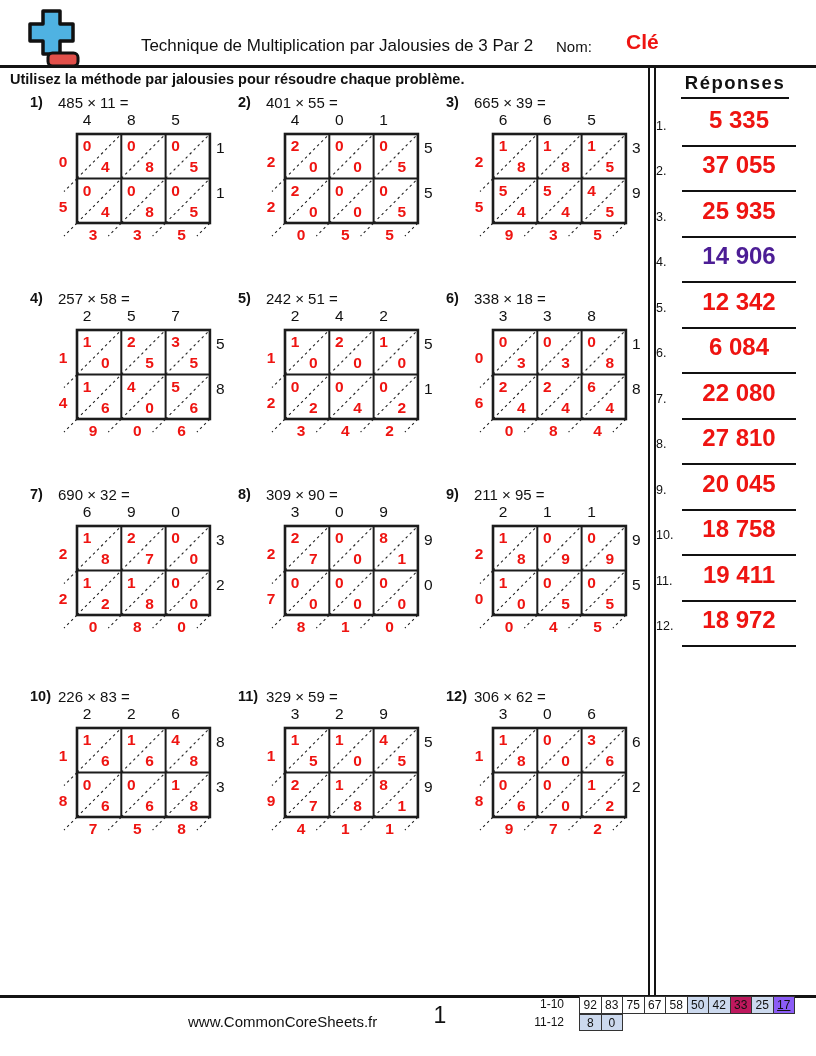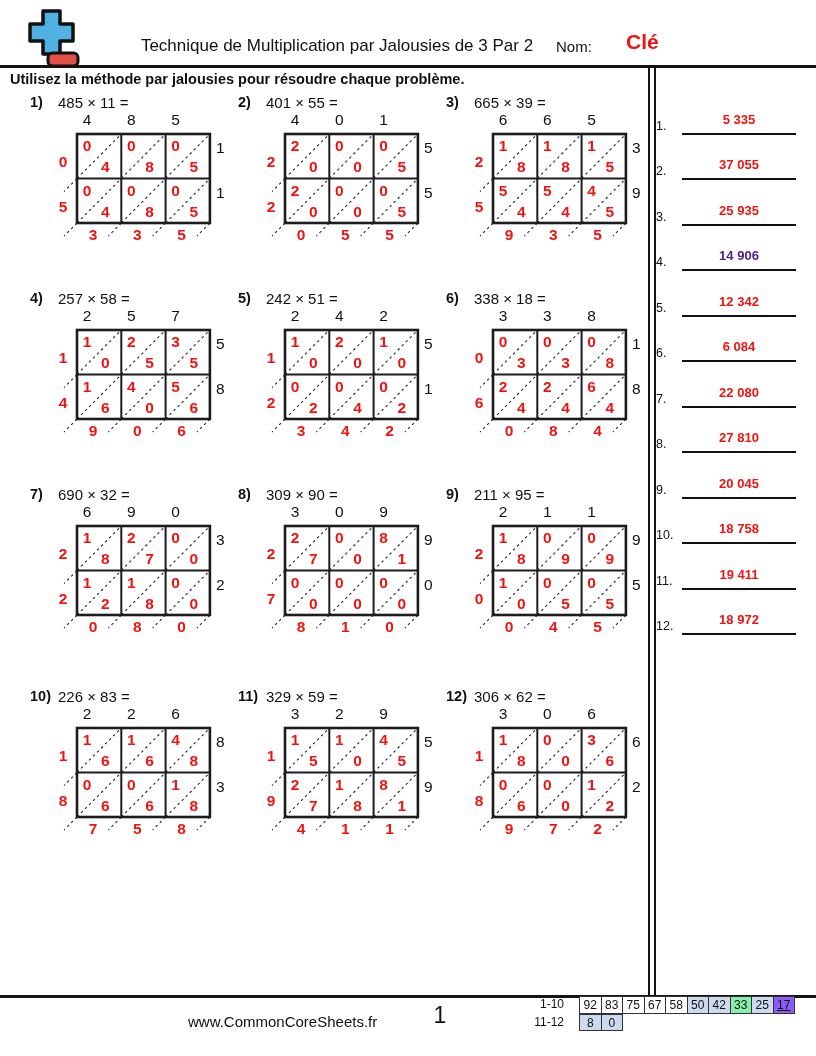--- a/index.html
+++ b/index.html
@@ -19,22 +19,22 @@
   .sep-a { position:absolute; left:648px; top:68px; width:2px; height:928px; background:#141414; }
   .sep-b { position:absolute; left:654px; top:68px; width:2px; height:928px; background:#141414; }
 
   
   .ans-title { position:absolute; left:660px; top:72px; width:150px; text-align:center; }
   .ans-title span { display:inline-block; font-size:18.5px; font-weight:bold; letter-spacing:1.5px;
                     border-bottom:2.5px solid #111; padding:0 4px 3px; }
   .ans-item { position:absolute; left:656px; width:156px; }
   .ans-num { position:absolute; left:0; top:10px; font-size:12.5px; }
   .ans-val { position:absolute; left:26px; top:0; width:114px; text-align:center;
-             font-size:13px; font-weight:bold; line-height:22px;
-             border-bottom:2px solid #111; padding-bottom:2px; }
+             font-size:24px; font-weight:bold; line-height:22px;
+             border-bottom:2px solid #111; padding-bottom:14px; }
 
   
   .problem { position:absolute; width:206px; height:188px; }
   .p-num  { position:absolute; left:0; top:0; font-size:14.5px; font-weight:bold; white-space:nowrap; }
   .p-expr { position:absolute; left:28px; top:0; font-size:15px; white-space:nowrap; }
   .lattice { position:absolute; left:0; top:16px; }
   .lattice text { font-family:"Liberation Sans", sans-serif; }
   .dash { stroke:#222; stroke-width:1.1; stroke-dasharray:2.5 3.2; fill:none; }
   .tblk { font-size:15.5px; fill:#111; }
   .tred { font-size:15.5px; font-weight:bold; }
@@ -65,20 +65,21 @@
   </svg>
   <div class="title">Technique de Multiplication par Jalousies de 3 Par 2</div>
   <div class="nom">Nom:</div>
   <div class="cle" id="cle" style="color: rgb(238, 20, 17);">Clé</div>
   <div class="header-rule"></div>
   <div class="instruction">Utilisez la méthode par jalousies pour résoudre chaque problème.</div>
 
   <div class="sep-a"></div>
   <div class="sep-b"></div>
 
+  <div class="ans-title"><span>Réponses</span></div>
   <div id="answers-list">
       <div class="ans-item" style="top: 109px;">
         <span class="ans-num">1.</span>
         <span class="ans-val" style="color: rgb(238, 20, 17);">5 335</span>
       </div>
       <div class="ans-item" style="top: 154.45px;">
         <span class="ans-num">2.</span>
         <span class="ans-val" style="color: rgb(238, 20, 17);">37 055</span>
       </div>
       <div class="ans-item" style="top: 199.9px;">
@@ -648,21 +649,21 @@
   <div class="score" id="score-table">
       <div class="score-row">
         <div class="score-label">1-10</div>
         <div class="score-cell">92</div>
         <div class="score-cell">83</div>
         <div class="score-cell">75</div>
         <div class="score-cell">67</div>
         <div class="score-cell">58</div>
         <div class="score-cell" style="background: rgb(204, 217, 238);">50</div>
         <div class="score-cell" style="background: rgb(204, 217, 238);">42</div>
-        <div class="score-cell" style="background: #86efac;">33</div>
+        <div class="score-cell" style="background: #be185d;">33</div>
         <div class="score-cell" style="background: rgb(204, 217, 238);">25</div>
         <div class="score-cell" style="background: #8b5cf6; text-decoration: underline;">17</div>
       </div>
       <div class="score-row">
         <div class="score-label">11-12</div>
         <div class="score-cell" style="background: rgb(204, 217, 238);">8</div>
         <div class="score-cell" style="background: rgb(204, 217, 238);">0</div>
       </div>
     </div>
 

